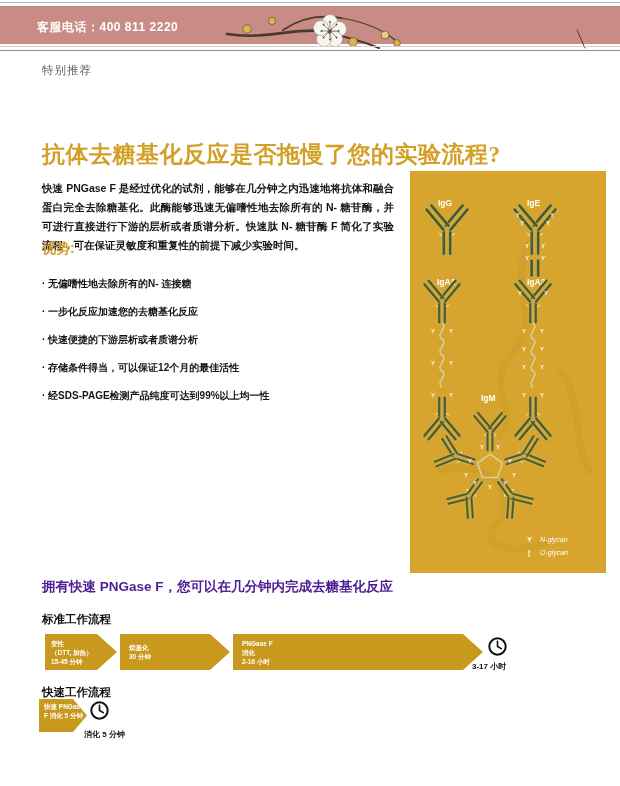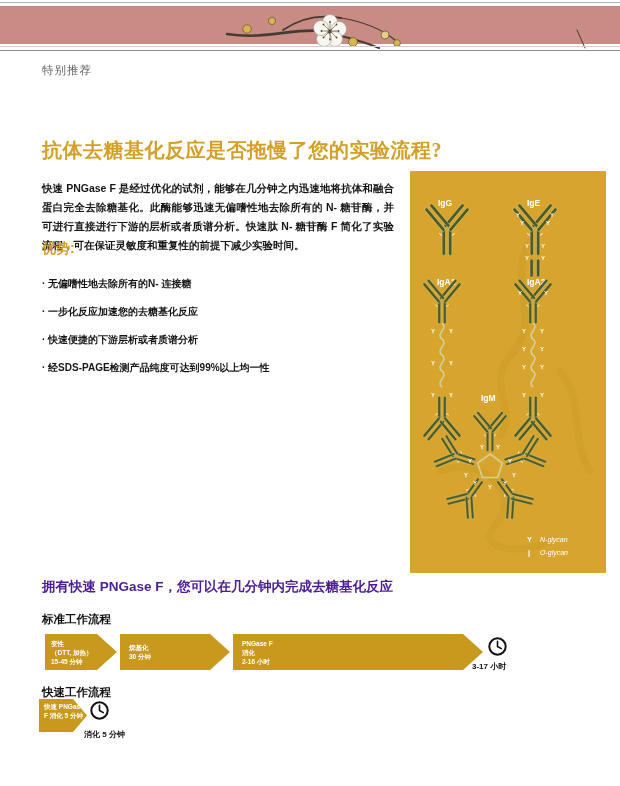--- a/index.html
+++ b/index.html
@@ -22,21 +22,21 @@
   .blossom{position:absolute;left:225px;top:6px;width:370px;height:38px;}
   .rule-light{position:absolute;left:0;top:46px;width:620px;height:1px;background:#d8cfcd;}
   .rule-dark{position:absolute;left:0;top:50px;width:620px;height:1px;background:#8f8f8f;}
   .section-tag{
     position:absolute;left:42px;top:63px;
     color:#5f5f5f;font-size:11.5px;letter-spacing:1px;
   }
   
   .article-title{
     position:absolute;left:42px;top:124px;width:560px;
-    color:#d3a027;font-size:20px;font-weight:bold;letter-spacing:.5px;
+    color:#d3a027;font-size:23px;font-weight:bold;letter-spacing:.5px;
     font-family:"Liberation Serif","DejaVu Serif",serif;
   }
   .article-intro{
     position:absolute;left:42px;top:168px;width:352px;
     font-size:10.5px;line-height:19px;font-weight:600;text-align:justify;
     color:#151515;
   }
   .adv-label{
     position:absolute;left:42px;top:240px;
     color:#cf9d28;font-size:14px;font-weight:bold;
@@ -122,34 +122,36 @@
             <circle cx="113.5" cy="19" r="0.9"></circle>
           <circle cx="111.5" cy="25.5" r="0.9"></circle>
             <circle cx="105" cy="27.5" r="0.9"></circle>
             <circle cx="98.5" cy="25.5" r="0.9"></circle>
           <circle cx="96.5" cy="19" r="0.9"></circle>
             <circle cx="98.5" cy="12.5" r="0.9"></circle>
             <circle cx="105" cy="19" r="1.3"></circle>
         </g>
       </g>
     </svg>
+    <span class="phone-label">客服电话：400 811 2220</span>
   </div>
   <div class="rule-light"></div>
   <div class="rule-dark"></div>
 
   <div class="section-tag">特别推荐</div>
 
   <h1 class="article-title">抗体去糖基化反应是否拖慢了您的实验流程?</h1>
   <p class="article-intro">快速 PNGase F 是经过优化的试剂，能够在几分钟之内迅速地将抗体和融合蛋白完全去除糖基化。此酶能够迅速无偏嗜性地去除所有的 N- 糖苷酶，并可进行直接进行下游的层析或者质谱分析。快速肽 N- 糖苷酶 F 简化了实验流程，可在保证灵敏度和重复性的前提下减少实验时间。</p>
 
   <div class="adv-label">优势:</div>
   <ul class="adv-list">
     <li>无偏嗜性地去除所有的N- 连接糖</li>
     <li>一步化反应加速您的去糖基化反应</li>
     <li>快速便捷的下游层析或者质谱分析</li>
+    <li>存储条件得当，可以保证12个月的最佳活性</li>
     <li>经SDS-PAGE检测产品纯度可达到99%以上均一性</li>
   </ul>
 
   <div class="figure-panel">
     <svg width="196" height="402" viewBox="0 0 196 402">
       <defs>
         <g id="ab">
           <g fill="#4d5b25" stroke="#e9e0b0" stroke-width="0.35">
             <rect x="-4.4" y="0" width="3" height="24" rx="1.5"></rect>
             <rect x="1.4" y="0" width="3" height="24" rx="1.5"></rect>

